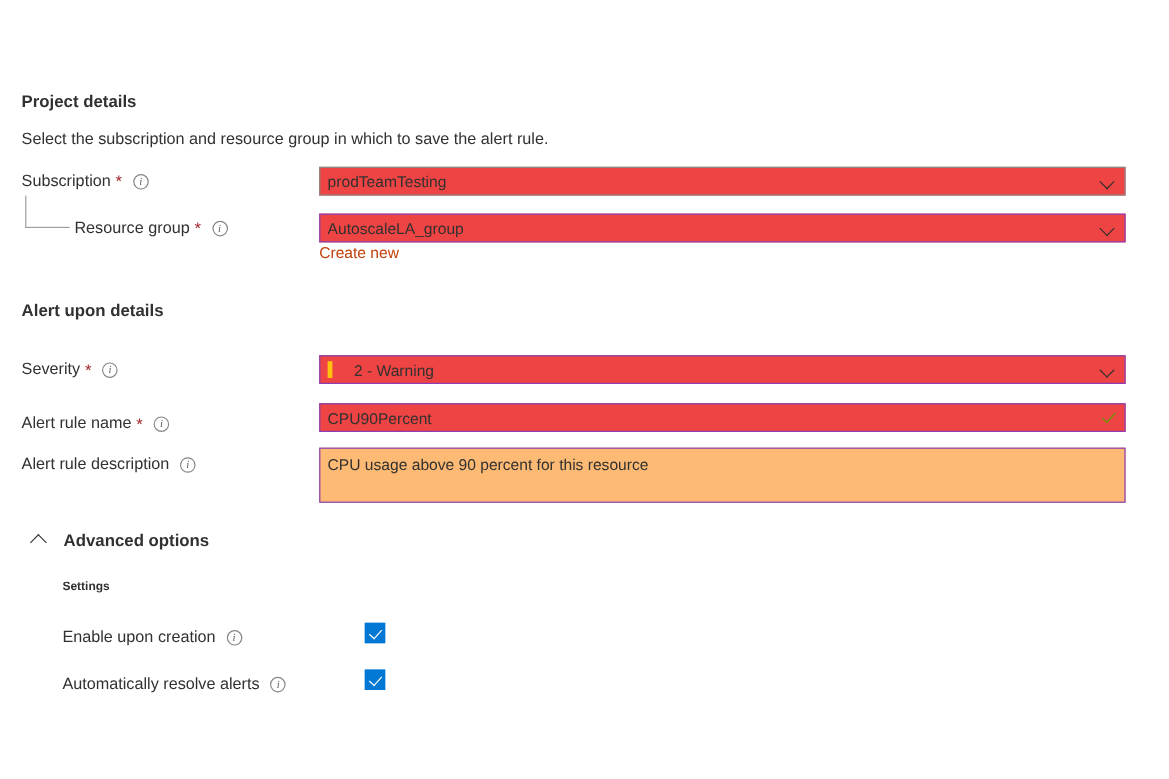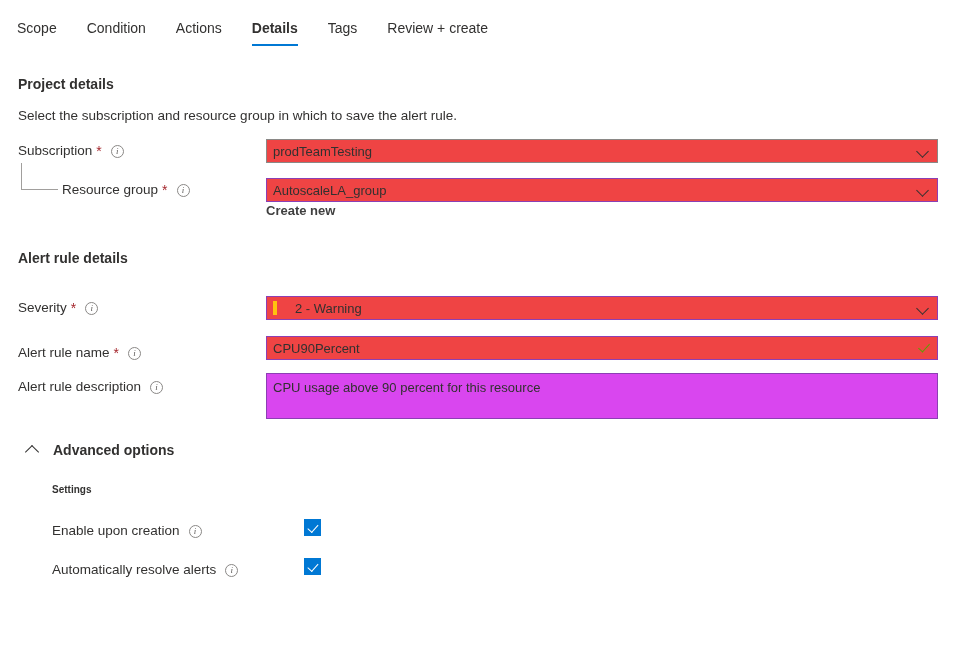--- a/index.html
+++ b/index.html
@@ -115,29 +115,29 @@
   }
   .sev-swatch {
     flex: 0 0 auto;
     width: 4px; height: 14px;
     background: #ffc20e;
     margin-right: 6px;
   }
 
   .link {
     position: absolute;
-    font-size: 13px; color: #404040;
-    line-height: 16px; cursor: pointer; font-weight: bold;
+    font-size: 13px; color: #c2410c;
+    line-height: 16px; cursor: pointer;
   }
 
   .textarea {
     position: absolute;
     left: 266px; width: 672px;
     border: 1px solid #8c3fb4;
-    background: #d946ef;
+    background: #fdba74;
     font-size: 13px; color: #323130;
     padding: 5px 6px;
     line-height: 18px;
     cursor: text;
   }
 
   
   .adv-toggle {
     position: absolute; left: 25px;
     display: flex; align-items: center;
@@ -175,40 +175,20 @@
     border-right: 1.6px solid #ffffff;
     border-bottom: 1.6px solid #ffffff;
     transform: rotate(42deg);
   }
 </style>
 </head>
 <body>
 
 <div class="page">
 
-  <div class="tabs">
-    <div class="tab">
-      <span>Scope</span>
-    </div>
-    <div class="tab">
-      <span>Condition</span>
-    </div>
-    <div class="tab">
-      <span>Actions</span>
-    </div>
-    <div class="tab active">
-      <span>Details</span>
-    </div>
-    <div class="tab">
-      <span>Tags</span>
-    </div>
-    <div class="tab">
-      <span>Review + create</span>
-    </div>
-  </div>
 
   <div class="section-title" style="top:75px;">Project details</div>
   <div class="section-desc" style="top:107px;">Select the subscription and resource group in which to save the alert rule.</div>
 
   <div class="label" style="left:18px; top:142px;">
     <span>Subscription</span>
     <span class="req">*</span>
     <span class="info-icon">i</span>
   </div>
   <div class="field" style="top:139px;">
@@ -222,21 +202,21 @@
     <span>Resource group</span>
     <span class="req">*</span>
     <span class="info-icon">i</span>
   </div>
   <div class="field modified" style="top:178px;">
     <span class="val">AutoscaleLA_group</span>
     <span class="chev"></span>
   </div>
   <div class="link" style="left:266px; top:203px;">Create new</div>
 
-  <div class="section-title" style="top:249px;">Alert rule details</div>
+  <div class="section-title" style="top:249px;">Alert upon details</div>
 
   <div class="label" style="left:18px; top:299px;align-items:center;">
     <span>Severity</span>
     <span class="req">*</span>
     <span class="info-icon">i</span>
   </div>
   <div class="field modified" style="top:296px;">
     <span class="sev-swatch"></span>
     <span class="val">2 - Warning</span>
     <span class="chev"></span>

